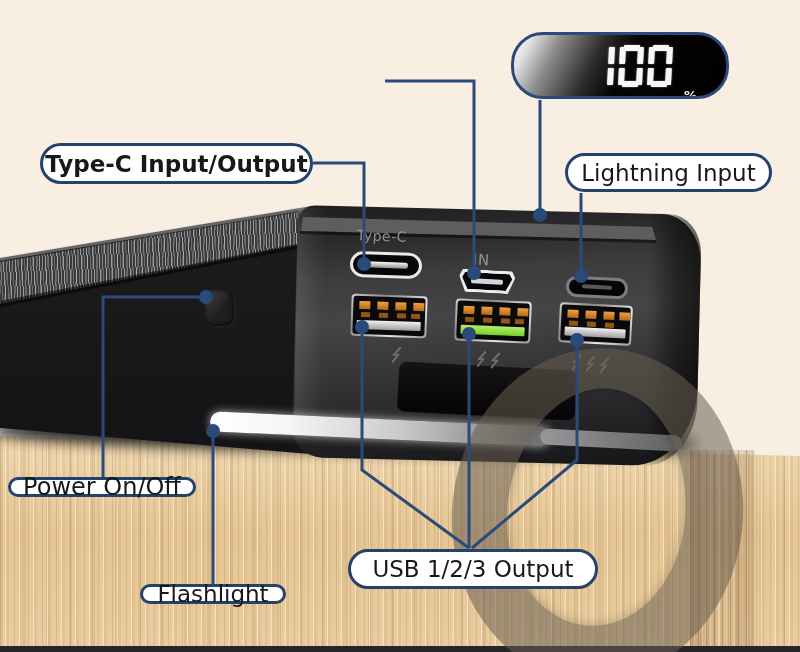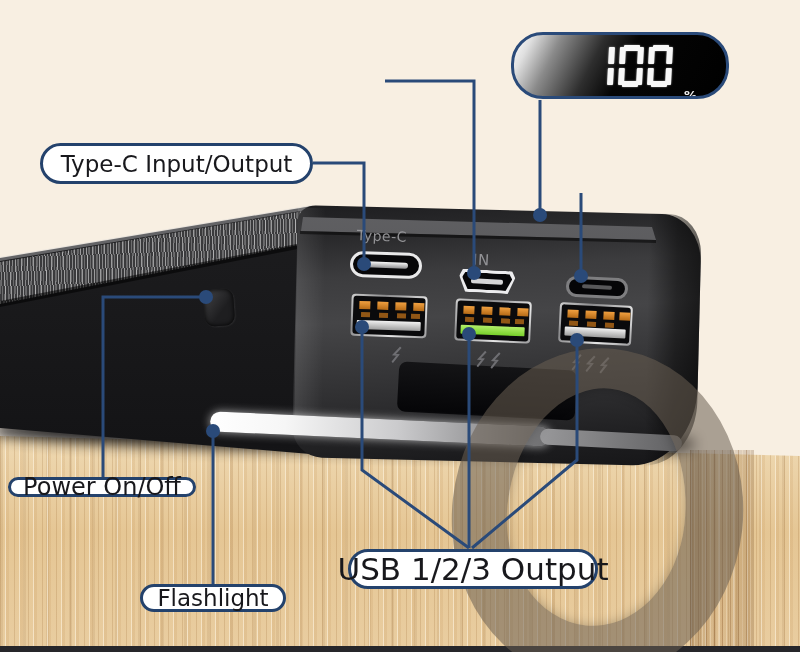--- a/index.html
+++ b/index.html
@@ -129,25 +129,25 @@
   
   .lines{position:absolute;inset:0;pointer-events:none;}
 
   
   .callout{
     position:absolute;display:flex;align-items:center;justify-content:center;
     background:#ffffff;border:3px solid #24426c;border-radius:26px;
     color:#18181c;white-space:nowrap;box-sizing:border-box;
   }
   .co-micro{left:218px;top:61px;width:167px;height:41px;font-size:24px;}
-  .co-typec{left:40px;top:143px;width:273px;height:41px;font-size:23px;}
+  .co-typec{left:40px;top:143px;width:273px;height:41px;font-size:23px;font-weight:bold;}
   .co-lightning{left:565px;top:153px;width:207px;height:39px;font-size:23px;}
   .co-power{left:8px;top:477px;width:188px;height:20px;font-size:24px;}
-  .co-flash{left:140px;top:584px;width:146px;height:28px;font-size:23px;}
-  .co-usb{left:348px;top:549px;width:250px;height:40px;font-size:31px;}
+  .co-flash{left:140px;top:584px;width:146px;height:20px;font-size:23px;}
+  .co-usb{left:348px;top:549px;width:250px;height:40px;font-size:23px;}
 
   
   .display{
     position:absolute;left:511px;top:32px;width:218px;height:67px;border-radius:32px;
     border:3px solid #2a4a79;box-sizing:border-box;overflow:hidden;
     background:linear-gradient(117deg,#ffffff 0%,#e0e0e0 8%,#8a8a8a 20%,#2e2e2e 38%,#050505 52%,#000000 100%);
   }
   .display-digits{position:absolute;left:76px;top:10px;display:flex;gap:5px;transform:skewX(-3deg);}
   .seg-digit{position:relative;width:24px;height:42px;}
   .seg{position:absolute;background:#f7f7f7;border-radius:1px;box-shadow:0 0 2px rgba(255,255,255,0.55);}
@@ -286,20 +286,23 @@
       <circle cx="213" cy="431" r="7"></circle>
       <circle cx="362" cy="327" r="7"></circle>
       <circle cx="469" cy="334" r="7"></circle>
       <circle cx="577" cy="340" r="7"></circle>
     </g>
   </svg>
 
   <div class="callout co-typec">
       <span>Type-C Input/Output</span>
     </div>
+  <div class="callout co-lightning">
+      <span>Lightning Input</span>
+    </div>
   <div class="callout co-power">
       <span>Power On/Off</span>
     </div>
   <div class="callout co-flash">
       <span>Flashlight</span>
     </div>
   <div class="callout co-usb">
       <span>USB 1/2/3 Output</span>
     </div>
 

